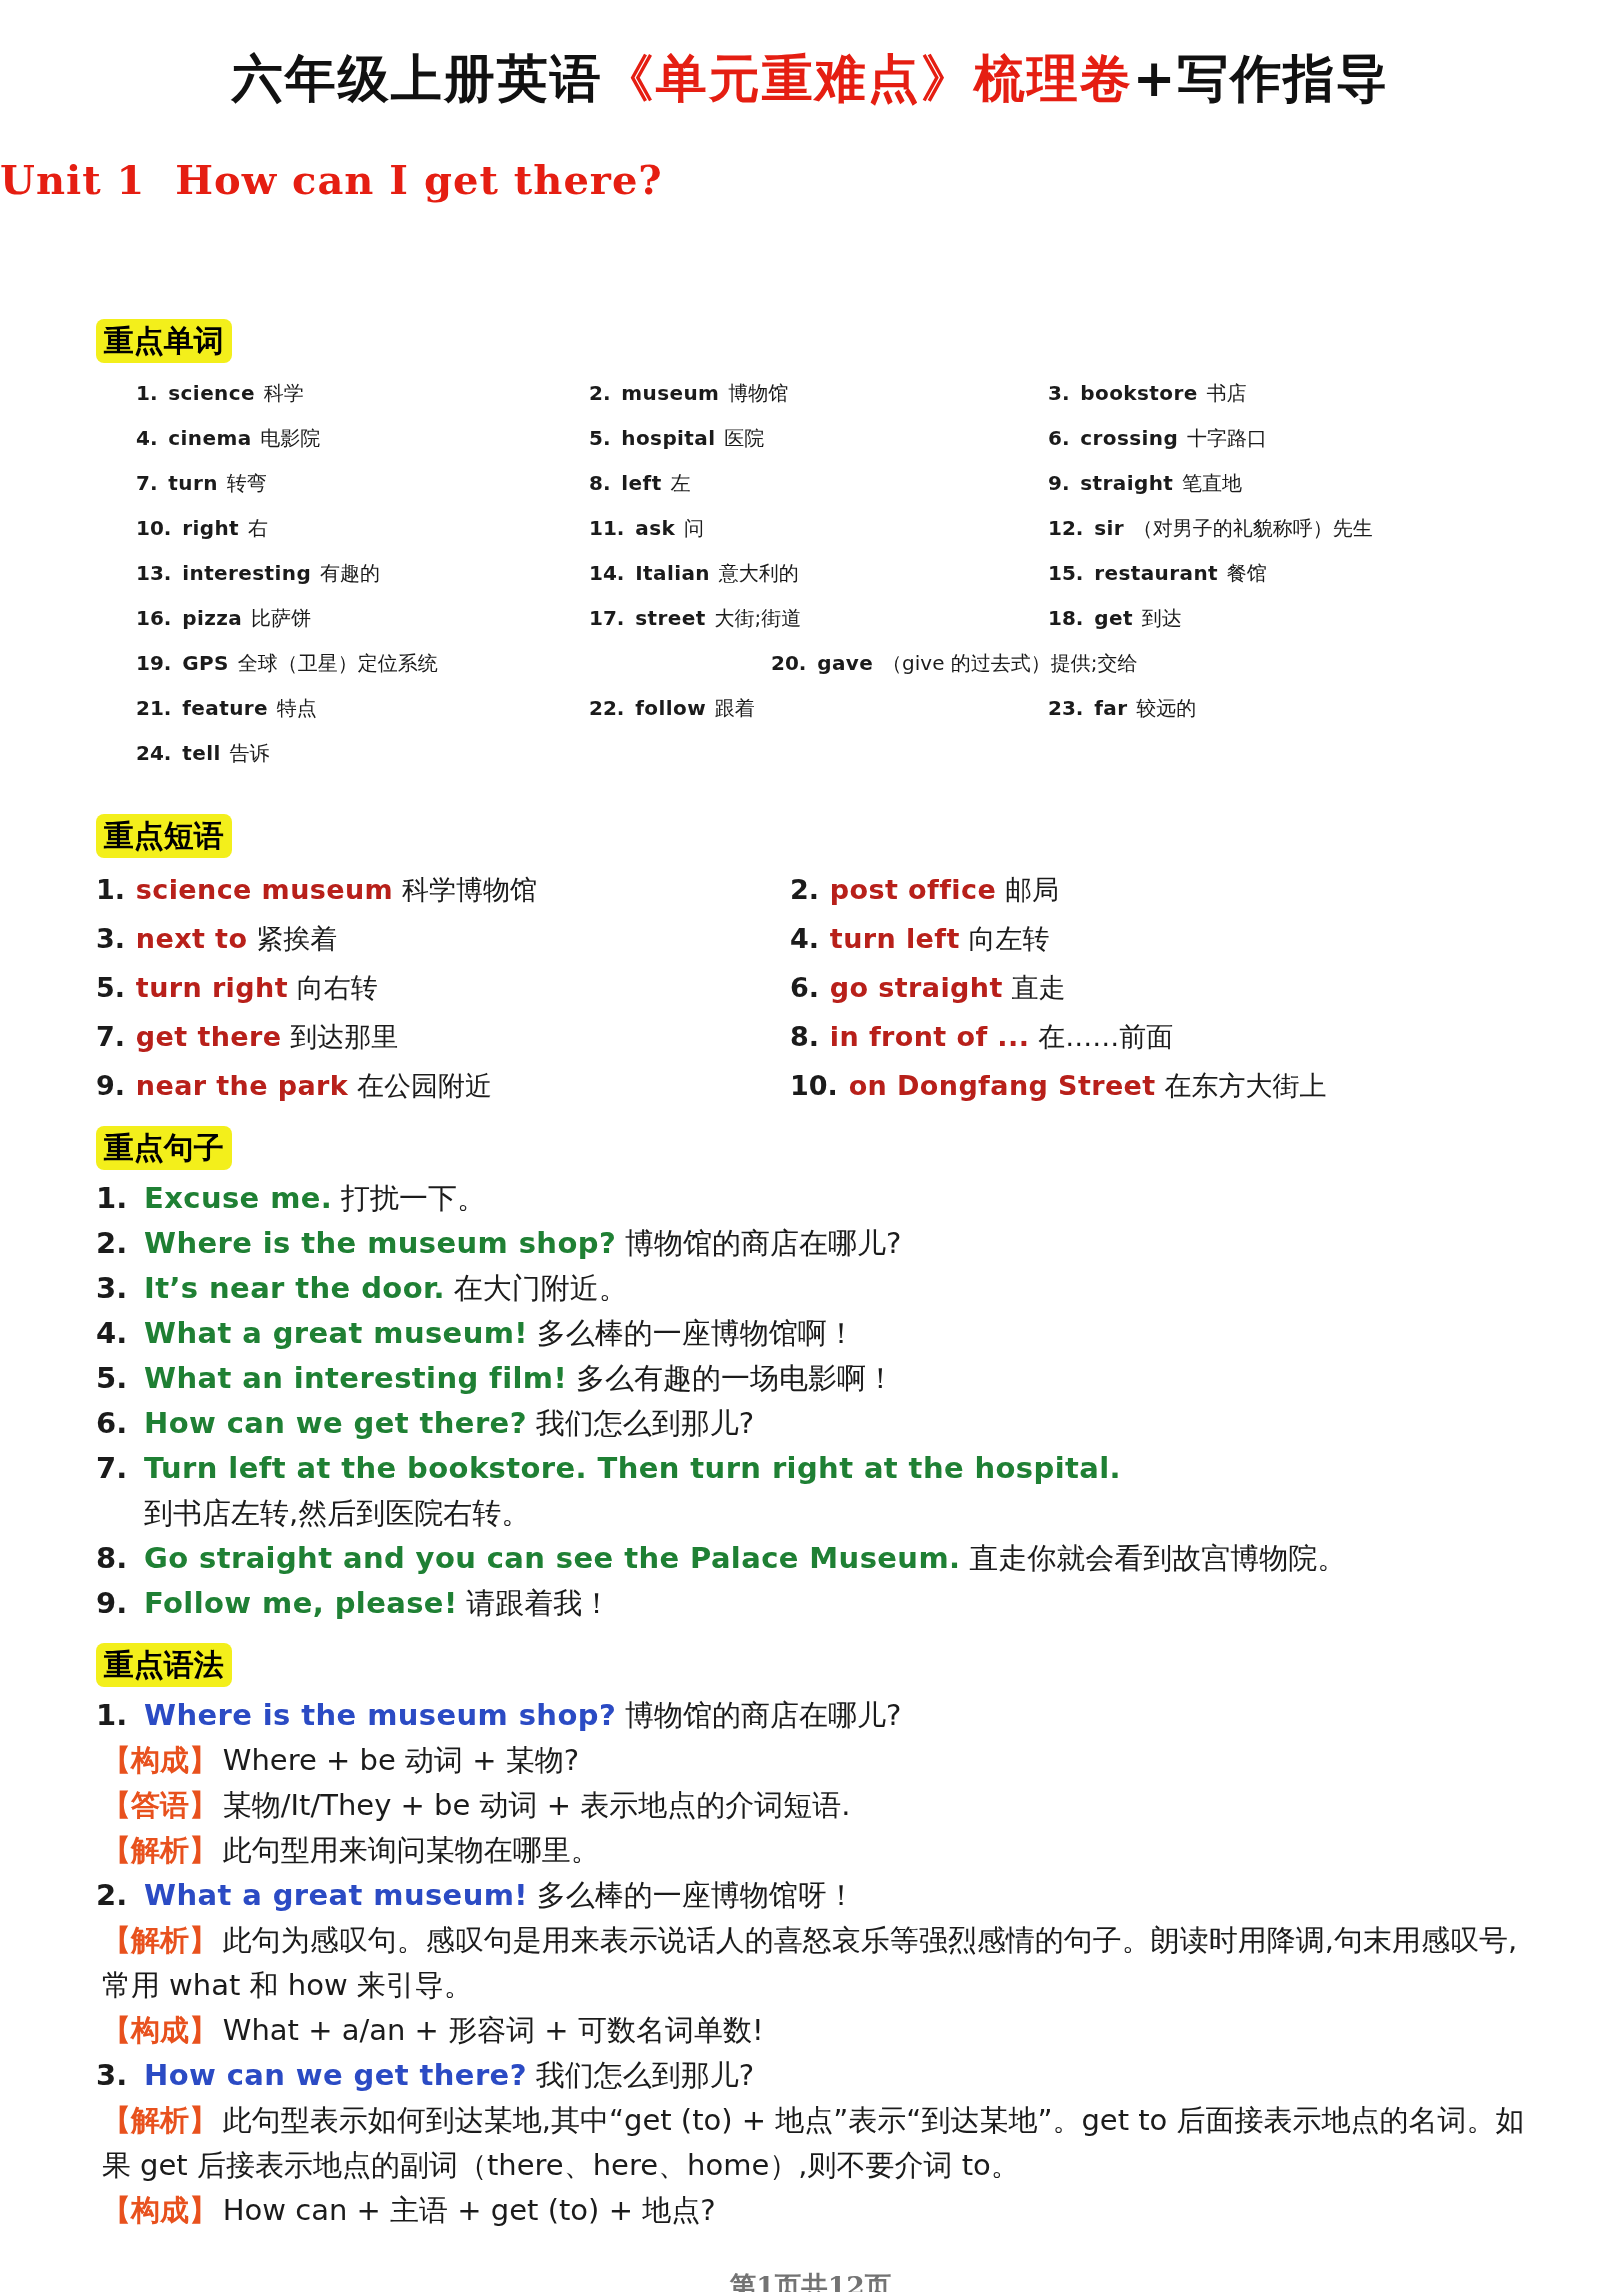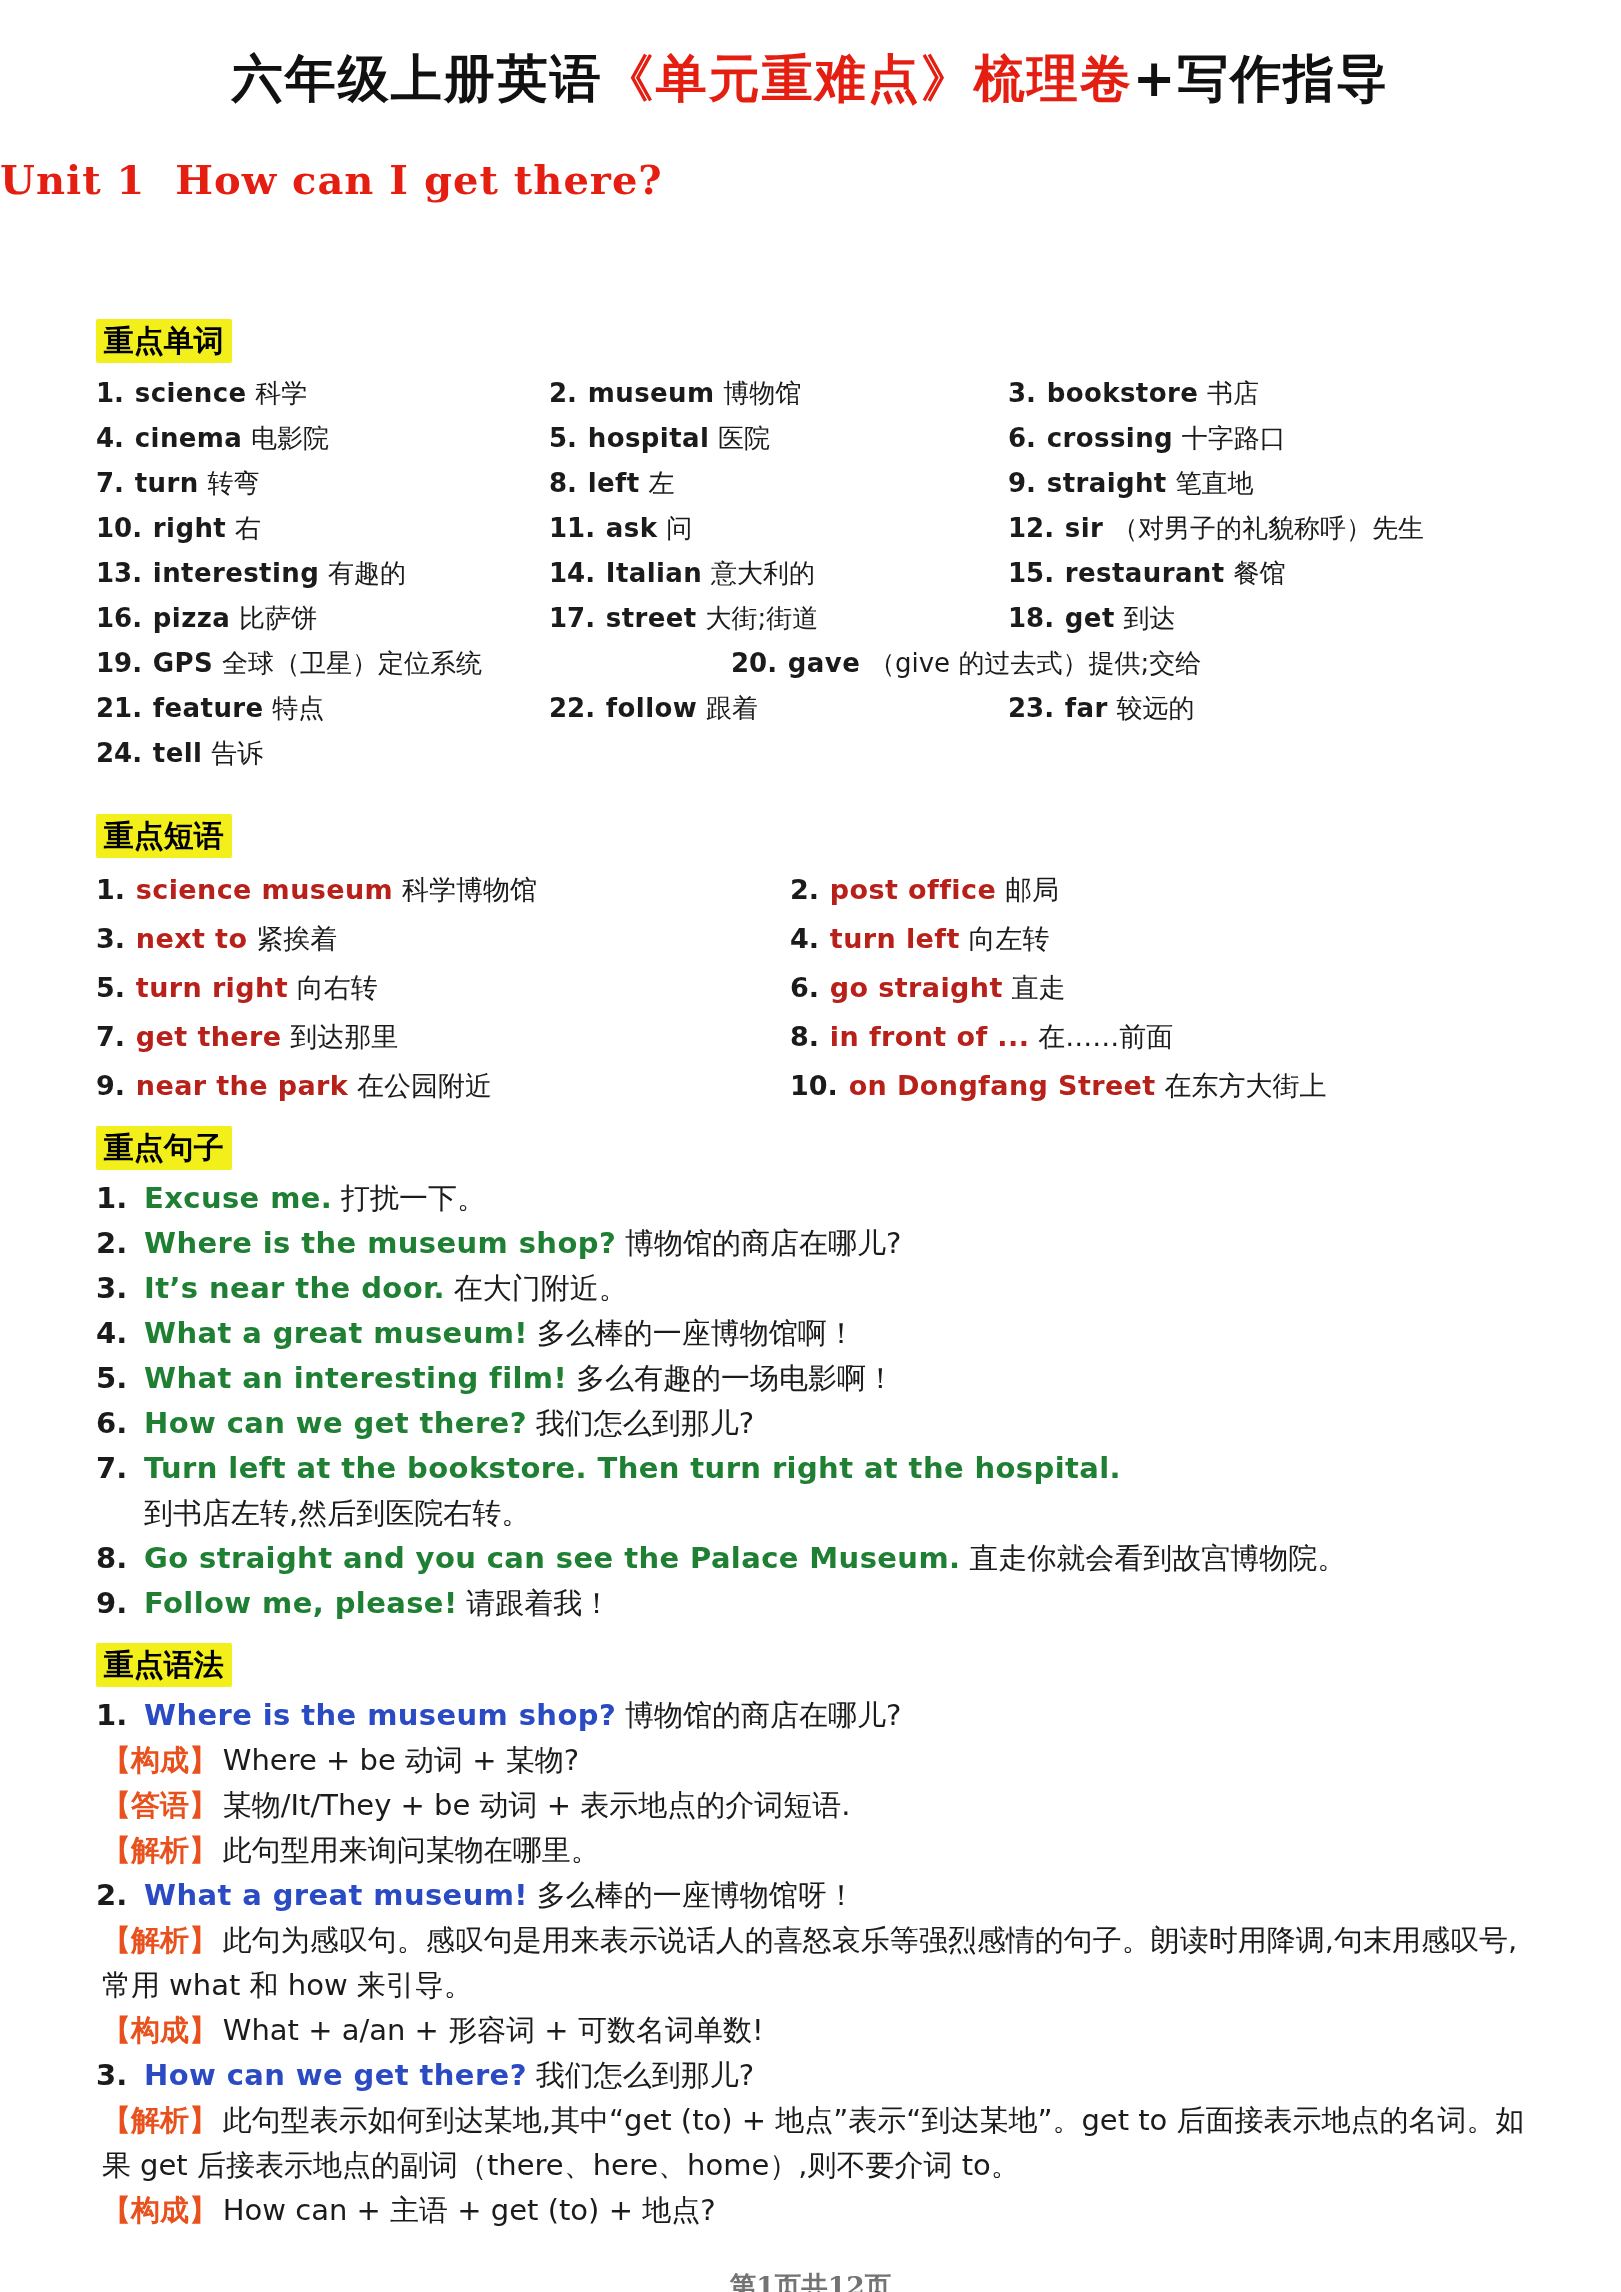--- a/index.html
+++ b/index.html
@@ -22,26 +22,26 @@
     white-space:pre; letter-spacing:1px;
   }
   .content { padding:0 84px 0 96px; }
   .sec-words   { margin-top:116px; }
   .sec-phrases { margin-top:38px; }
   .sec-sent    { margin-top:15.7px; }
   .sec-gram    { margin-top:17.6px; }
   .sec-head {
     display:inline-block; background:#f3ef1b; color:#000;
     font-weight:bold; font-size:30px; line-height:1.3;
-    padding:2px 7.8px 2.9px; border-radius:2px;
+    padding:2px 7.8px 2.9px; border-radius:8px;
   }
   .num { font-weight:bold; margin-right:10.8px; }
   .en  { font-weight:bold; margin-right:8.8px; letter-spacing:0.4px; }
   
-  .wrows { margin-top:7.8px; font-size:26px; }
+  .wrows { margin-top:7.8px; font-size:20px;margin-left:40px; }
   .wrow { display:grid; grid-template-columns:453px 459px 1fr; height:45px; line-height:45px; white-space:nowrap; }
   .wrow.two { grid-template-columns:635px 1fr; }
   .wrow.one { grid-template-columns:1fr; }
   
   .prows { margin-top:7.8px; font-size:27px; }
   .prow { display:grid; grid-template-columns:694px 1fr; height:49px; line-height:49px; white-space:nowrap; }
   .prow .en { color:#b8201a; }
   
   .srows { margin-top:5.9px; font-size:29px; }
   .sen { display:flex; line-height:45px; }

